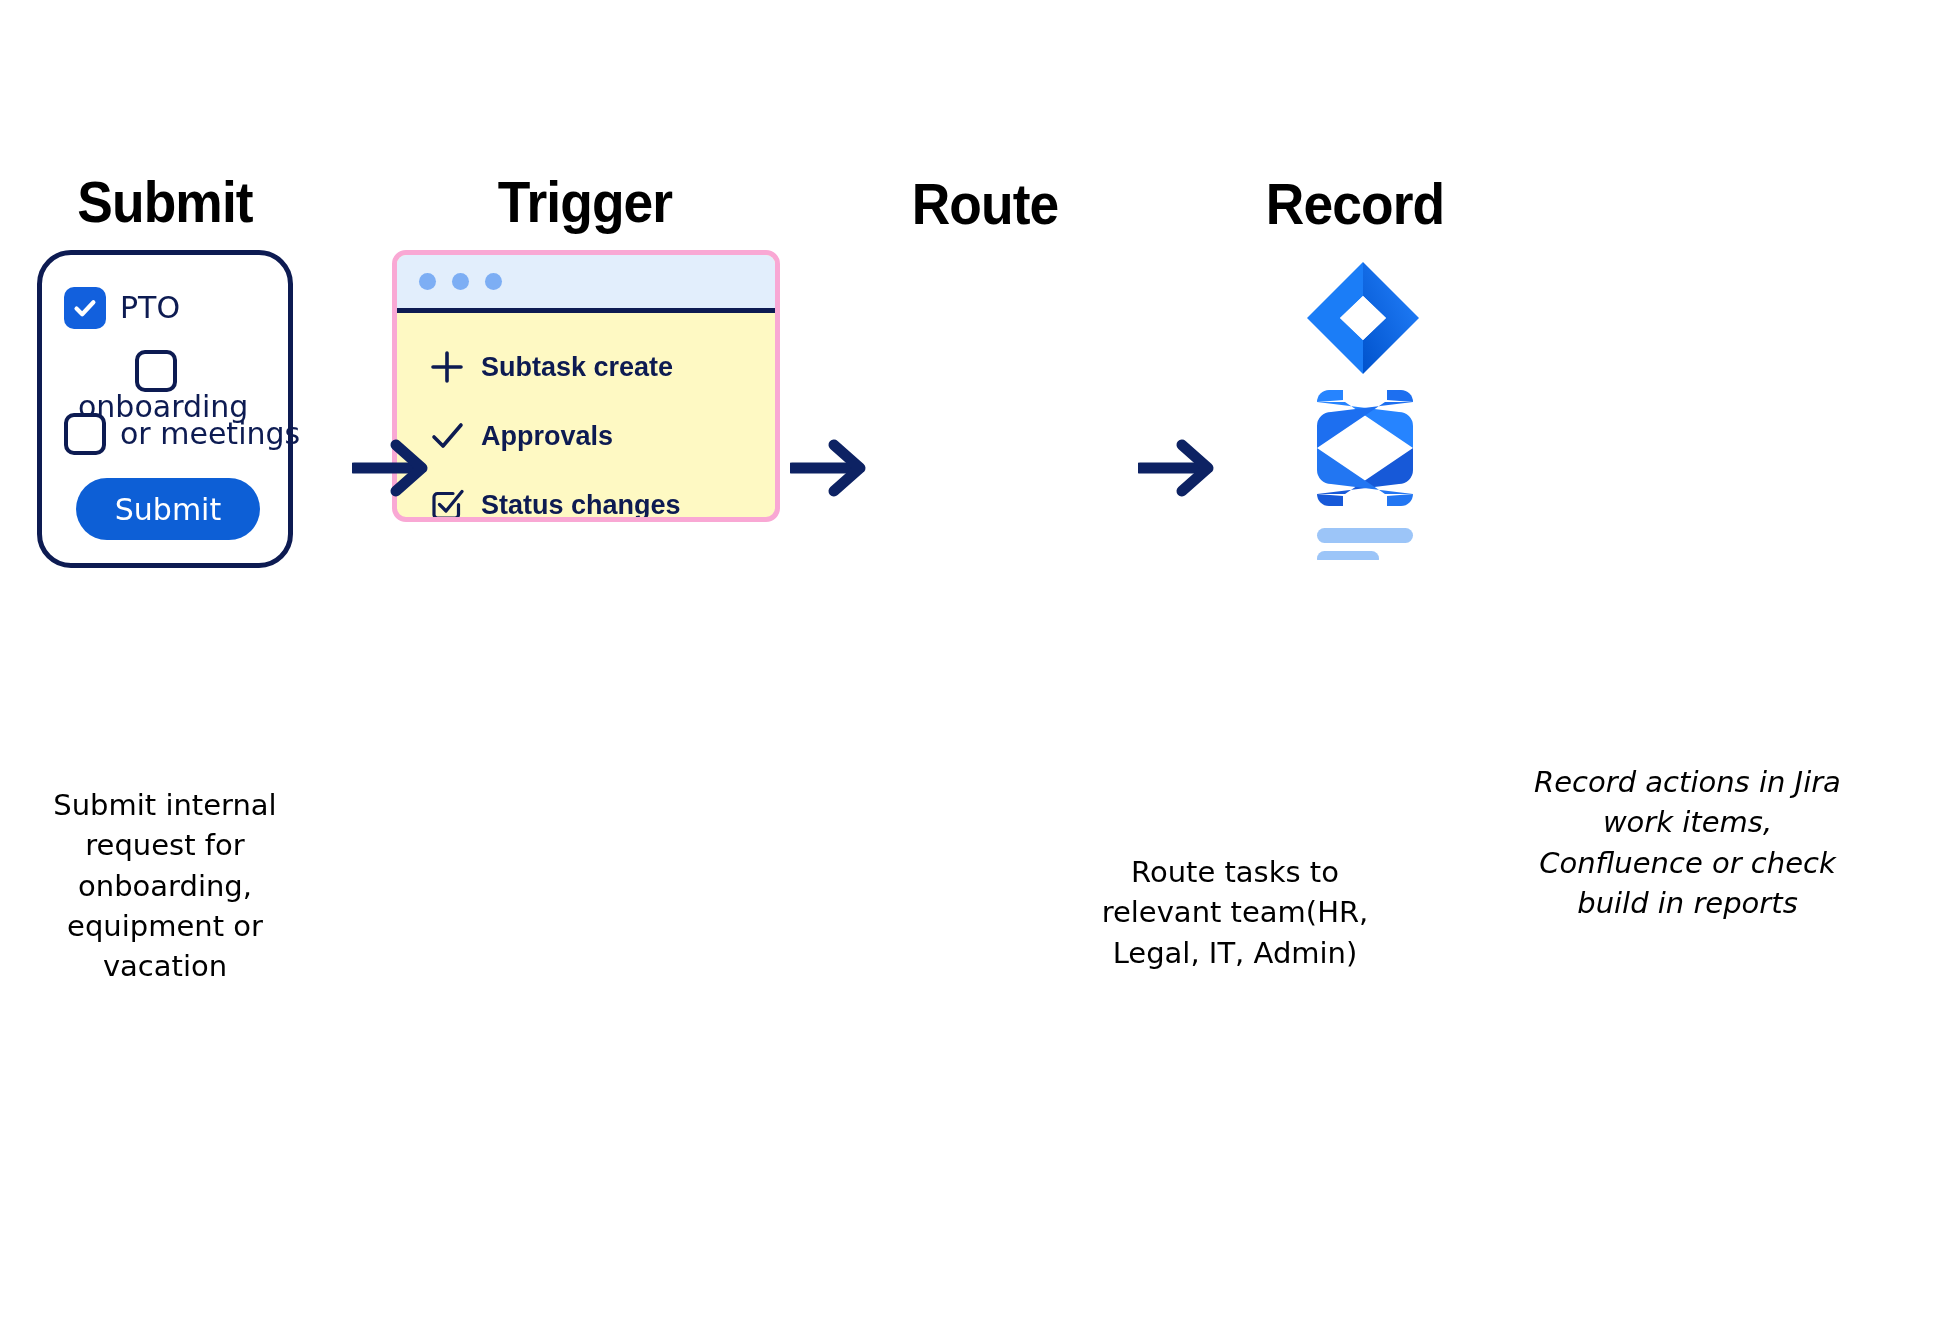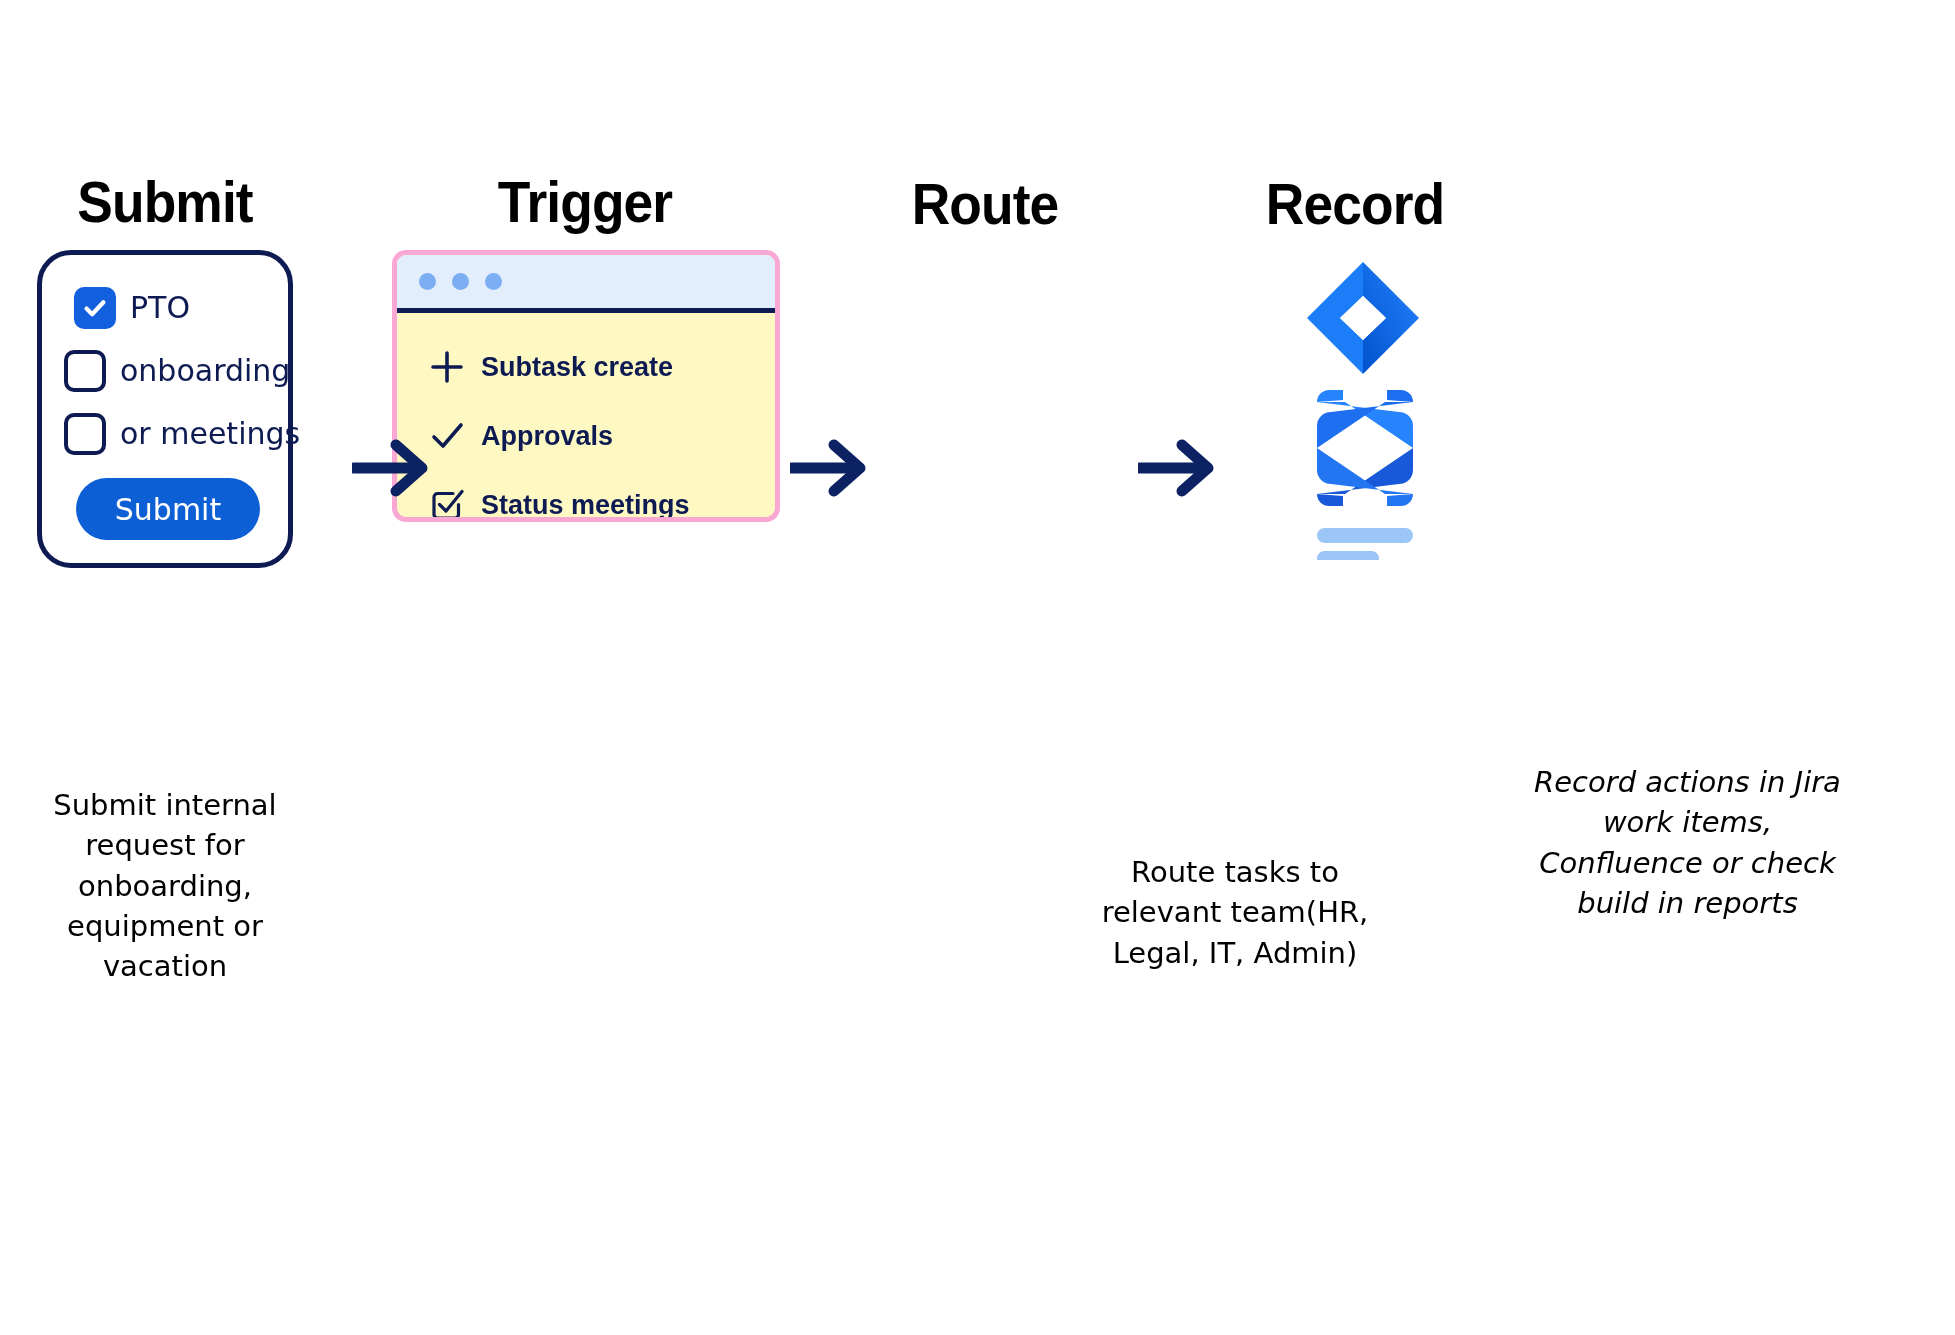--- a/index.html
+++ b/index.html
@@ -28,22 +28,22 @@
   #h-route{left:820px;top:170px;width:330px;}
   #h-record{left:1190px;top:170px;width:330px;}
 
   
   .submit-card{
     position:absolute;left:37px;top:250px;width:256px;height:318px;
     border:5px solid #0d1b52;border-radius:34px;background:#fff;
     box-sizing:border-box;
   }
   .cb-row{position:absolute;display:flex;align-items:center;}
-  .cb-row#r1{left:32px;top:32px;}
-  .cb-row#r2{left:22px;top:95px;}
+  .cb-row#r1{left:22px;top:32px;}
+  .cb-row#r2{left:22px;top:95px;flex-direction:column;}
   .cb-row#r3{left:22px;top:158px;}
   .cbox{
     width:42px;height:42px;border-radius:10px;box-sizing:border-box;
     display:flex;align-items:center;justify-content:center;flex:0 0 auto;
   }
   .cbox.on{background:#1260dd;border:none;}
   .cbox.off{background:#fff;border:4px solid #0d1b52;}
   .cbox.on svg{display:block;}
   .cb-label{
     margin-left:14px;font-size:30px;color:#0d1b52;
@@ -162,21 +162,21 @@
         <span class="tc-text">Approvals</span>
       </div>
 
       <div class="tc-item">
         <span class="tc-ico">
           <svg width="36" height="36" viewBox="0 0 36 36" aria-hidden="true">
             <path d="M29.5 17.5 V27.5 a3.5 3.5 0 0 1 -3.5 3.5 H8.5 A3.5 3.5 0 0 1 5 27.5 V10 A3.5 3.5 0 0 1 8.5 6.5 H24" fill="none" stroke="#0d1b52" stroke-width="3.2" stroke-linecap="round" stroke-linejoin="round"></path>
             <path d="M10.5 17.5 L17 24 L33 4.5" fill="none" stroke="#0d1b52" stroke-width="3.2" stroke-linecap="round" stroke-linejoin="round"></path>
           </svg>
         </span>
-        <span class="tc-text">Status meetings</span>
+        <span class="tc-text">Status changes</span>
       </div>
 
     </div>
   </div>
 
 
   <div class="record-ill">
     <svg width="180" height="310" viewBox="0 0 180 310" aria-hidden="true">
       <defs>
         <linearGradient id="jg1" x1="0" y1="0" x2="1" y2="1">

